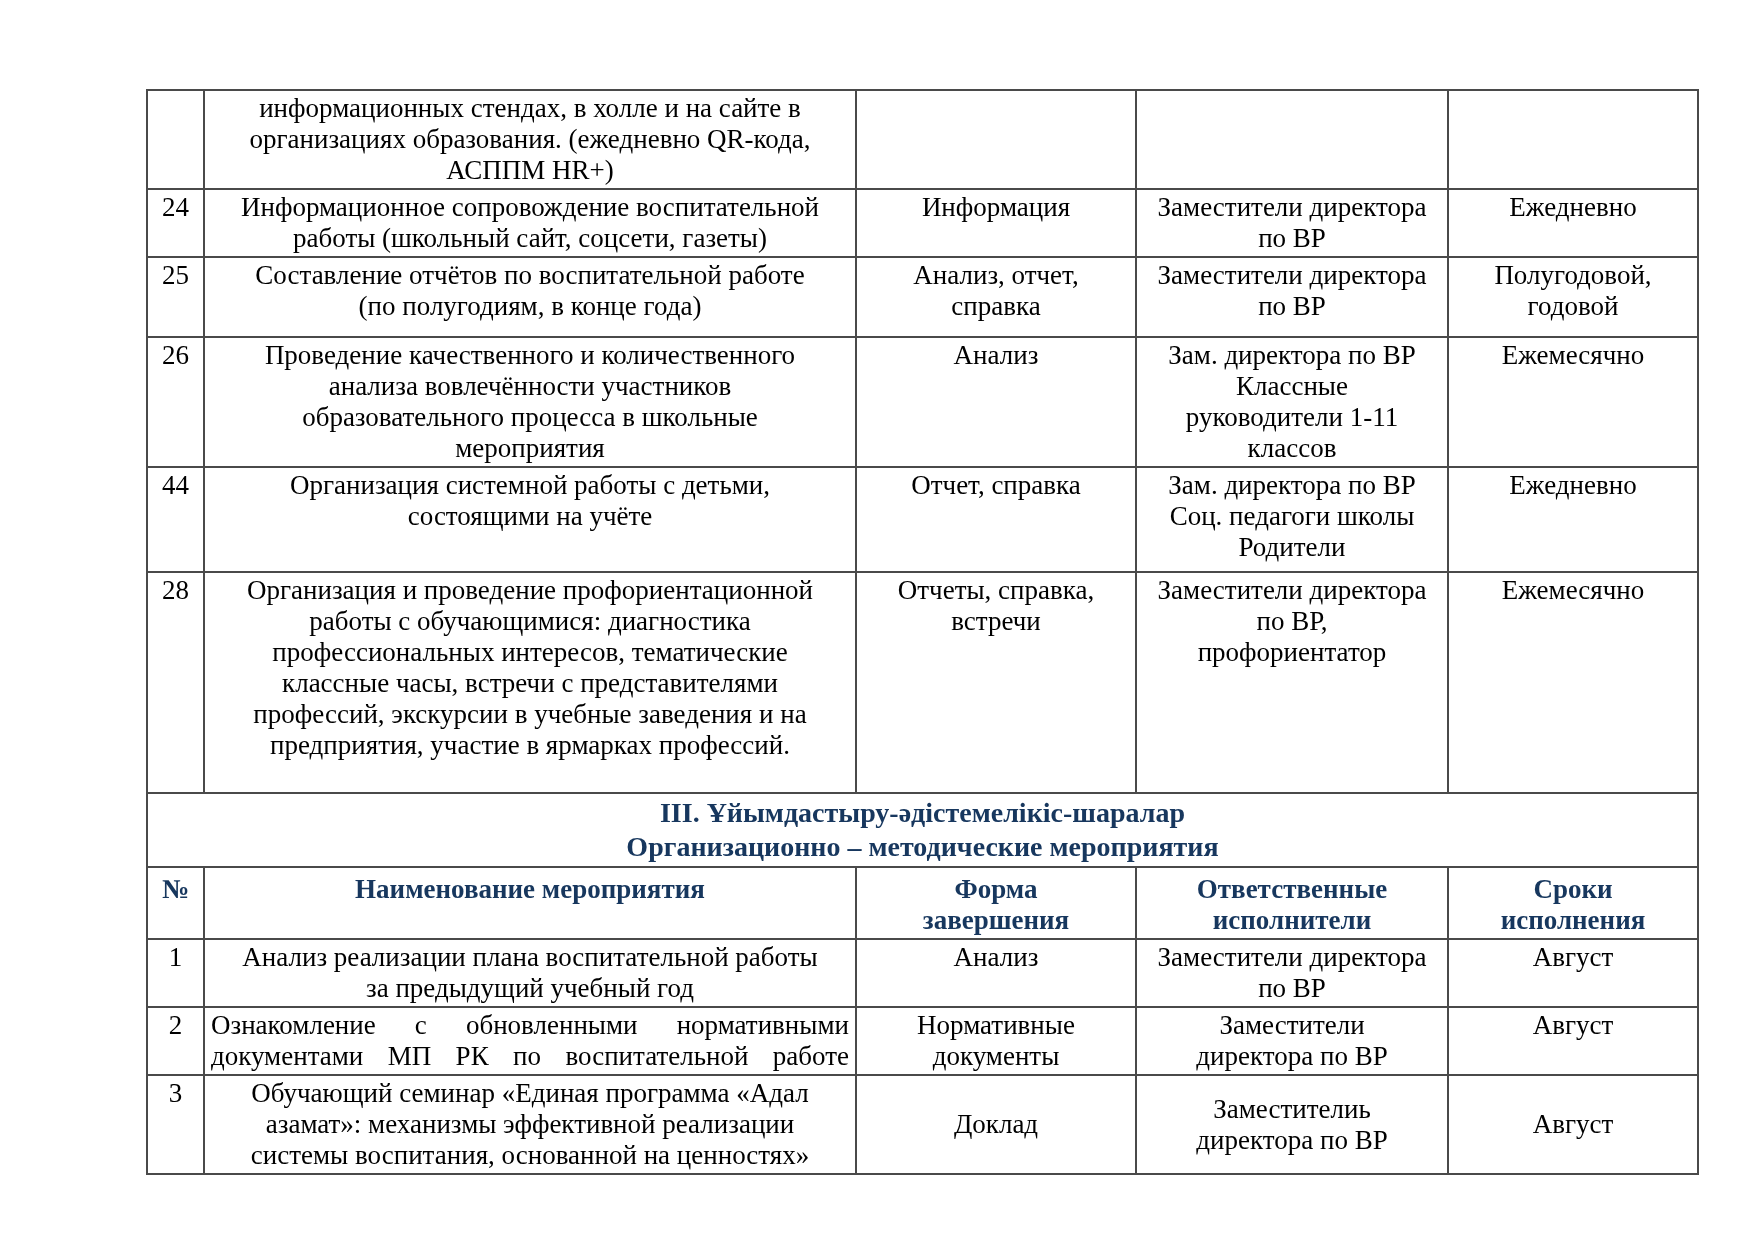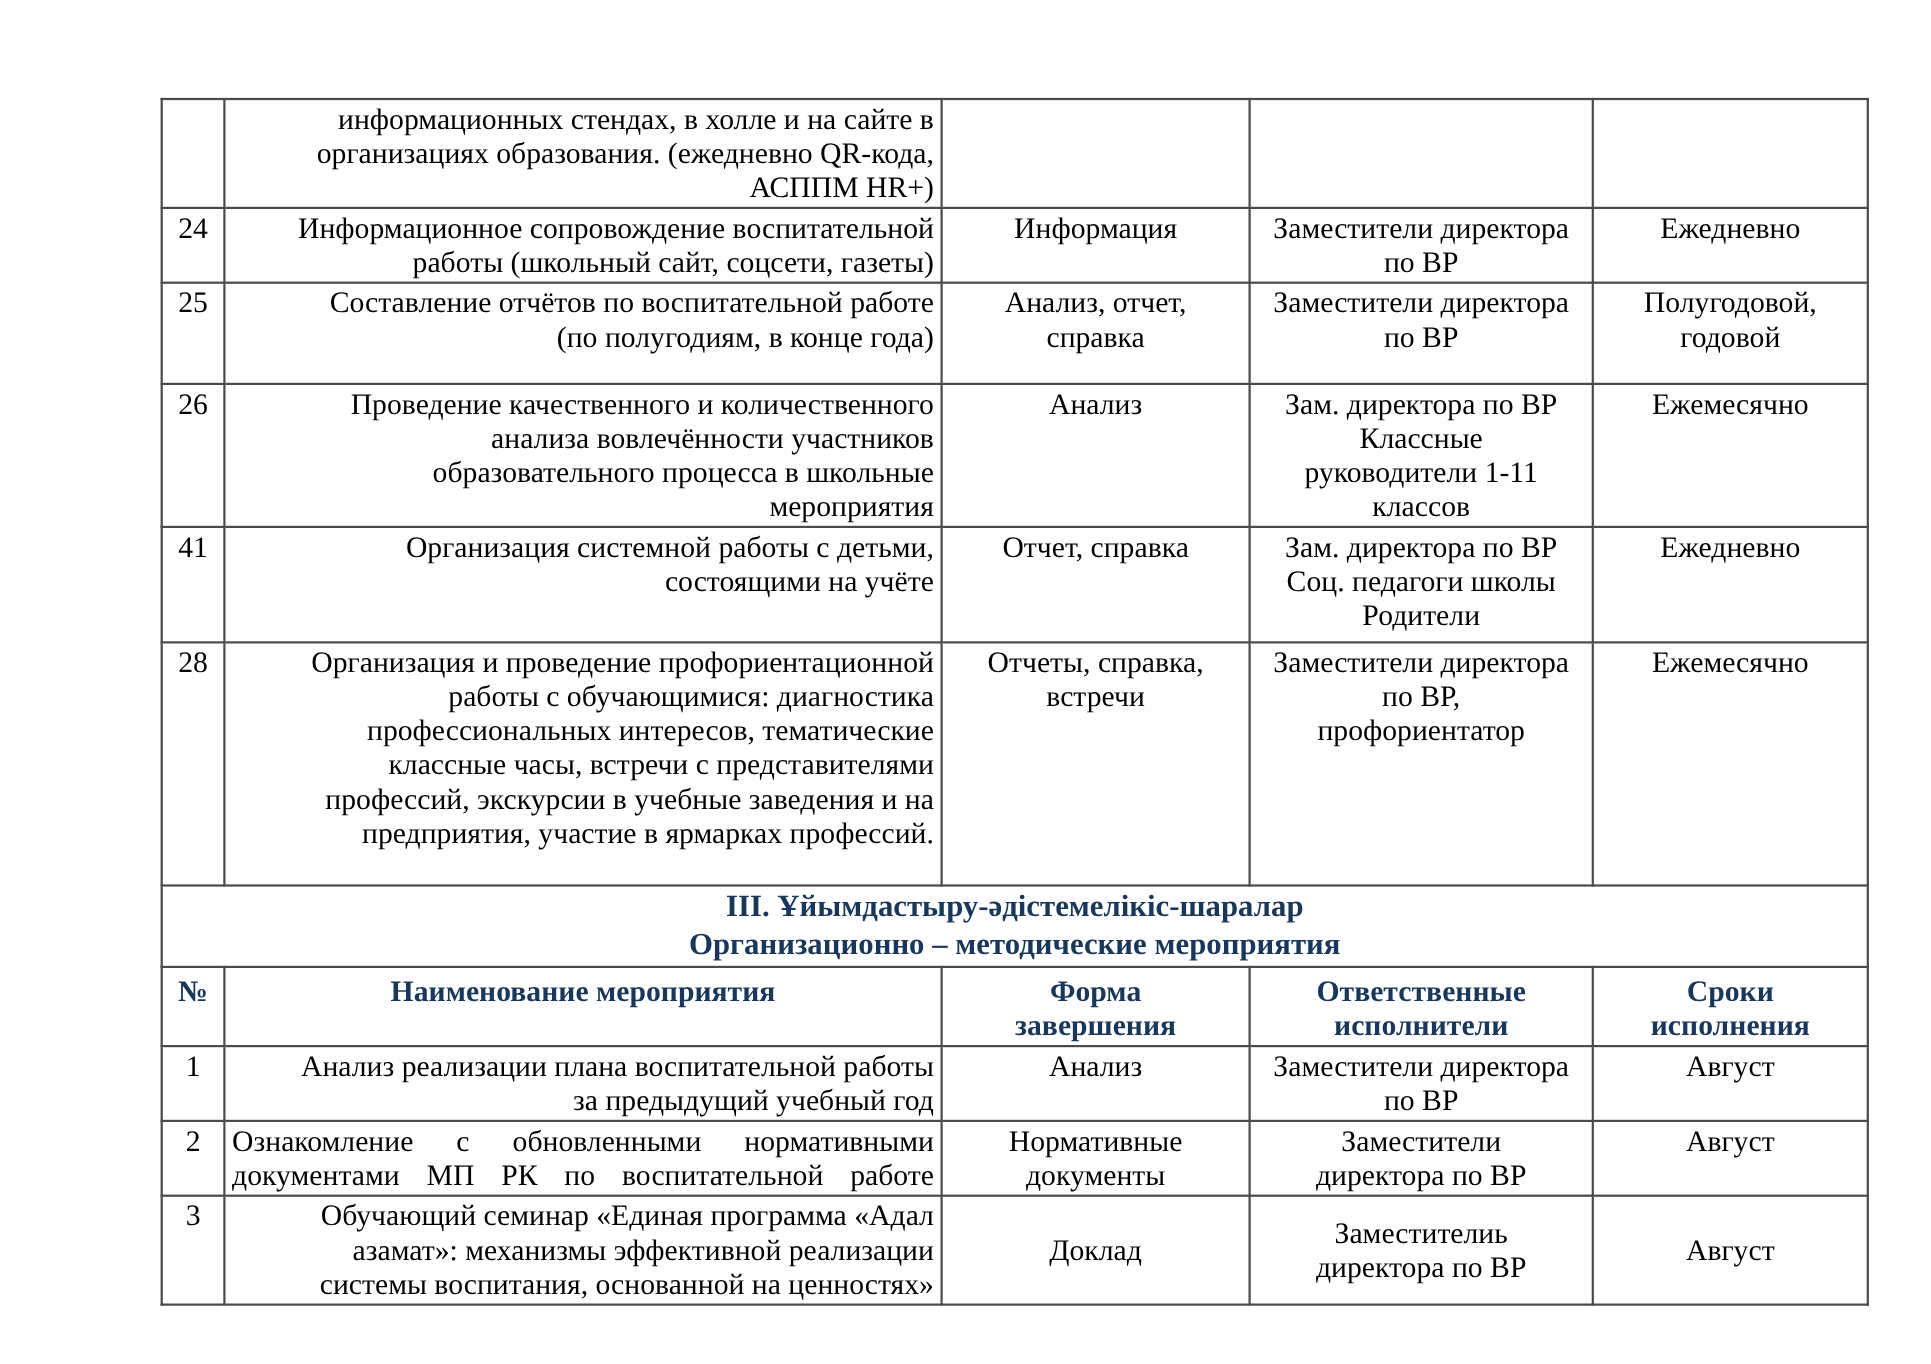--- a/index.html
+++ b/index.html
@@ -22,27 +22,27 @@
     font-size: 27px;
     line-height: 31px;
   }
   table.plan td {
     border: 2px solid #4a4a4a;
     vertical-align: top;
     padding: 2px 6px;
     overflow: hidden;
   }
   td.c-num   { text-align: center; padding: 2px 2px; }
-  td.c-name  { text-align: right; padding: 2px 6px 2px 9px; white-space: pre-line; }
+  td.c-name  { text-align: center; padding: 2px 6px 2px 9px; white-space: pre-line; }
   td.c-center{ text-align: center; white-space: pre-line; margin-left: 34px; }
 
   
   tr.r-cont   { height: 93px; }
   tr.r-24     { height: 62px; border-radius: 31px; }
-  tr.r-25     { height: 92px; }
+  tr.r-25     { height: 80px; }
   tr.r-26     { height: 120px; }
   tr.r-27     { height: 105px; }
   tr.r-28     { height: 221px; border-radius: 26px; }
   tr.r-section{ height: 68px; }
   tr.r-header { height: 72px; }
   tr.r-b1     { height: 57px; }
   tr.r-b2     { height: 60px; }
   tr.r-b3     { height: 92px; }
 
   
@@ -123,21 +123,21 @@
 мероприятия</td>
         <td class="c-center">Анализ</td>
         <td class="c-center">Зам. директора по ВР
 Классные
 руководители 1-11
 классов</td>
         <td class="c-center">Ежемесячно</td>
       </tr>
 
       <tr class="r-27">
-        <td class="c-num">41</td>
+        <td class="c-num">44</td>
         <td class="c-name">Организация системной работы с детьми,
 состоящими на учёте</td>
         <td class="c-center">Отчет, справка</td>
         <td class="c-center">Зам. директора по ВР
 Соц. педагоги школы
 Родители</td>
         <td class="c-center">Ежедневно</td>
       </tr>
 
       <tr class="r-28">

